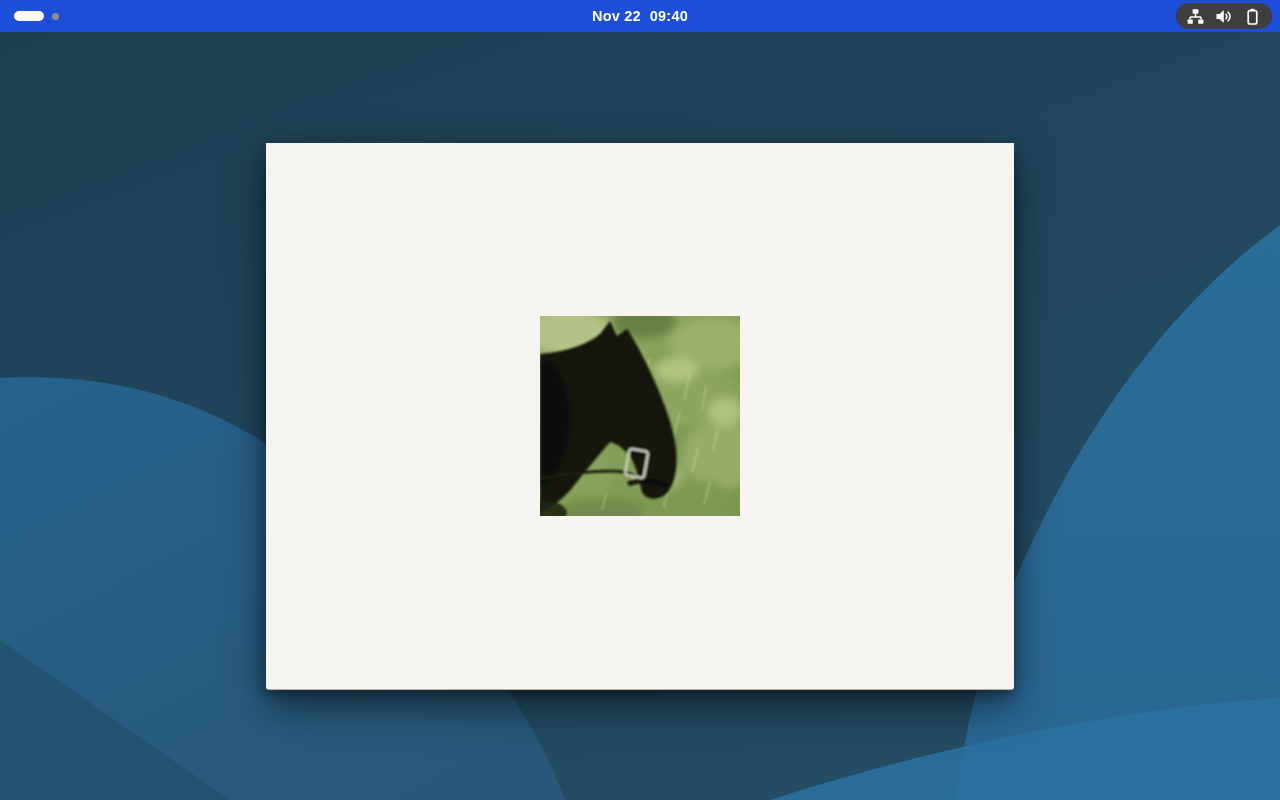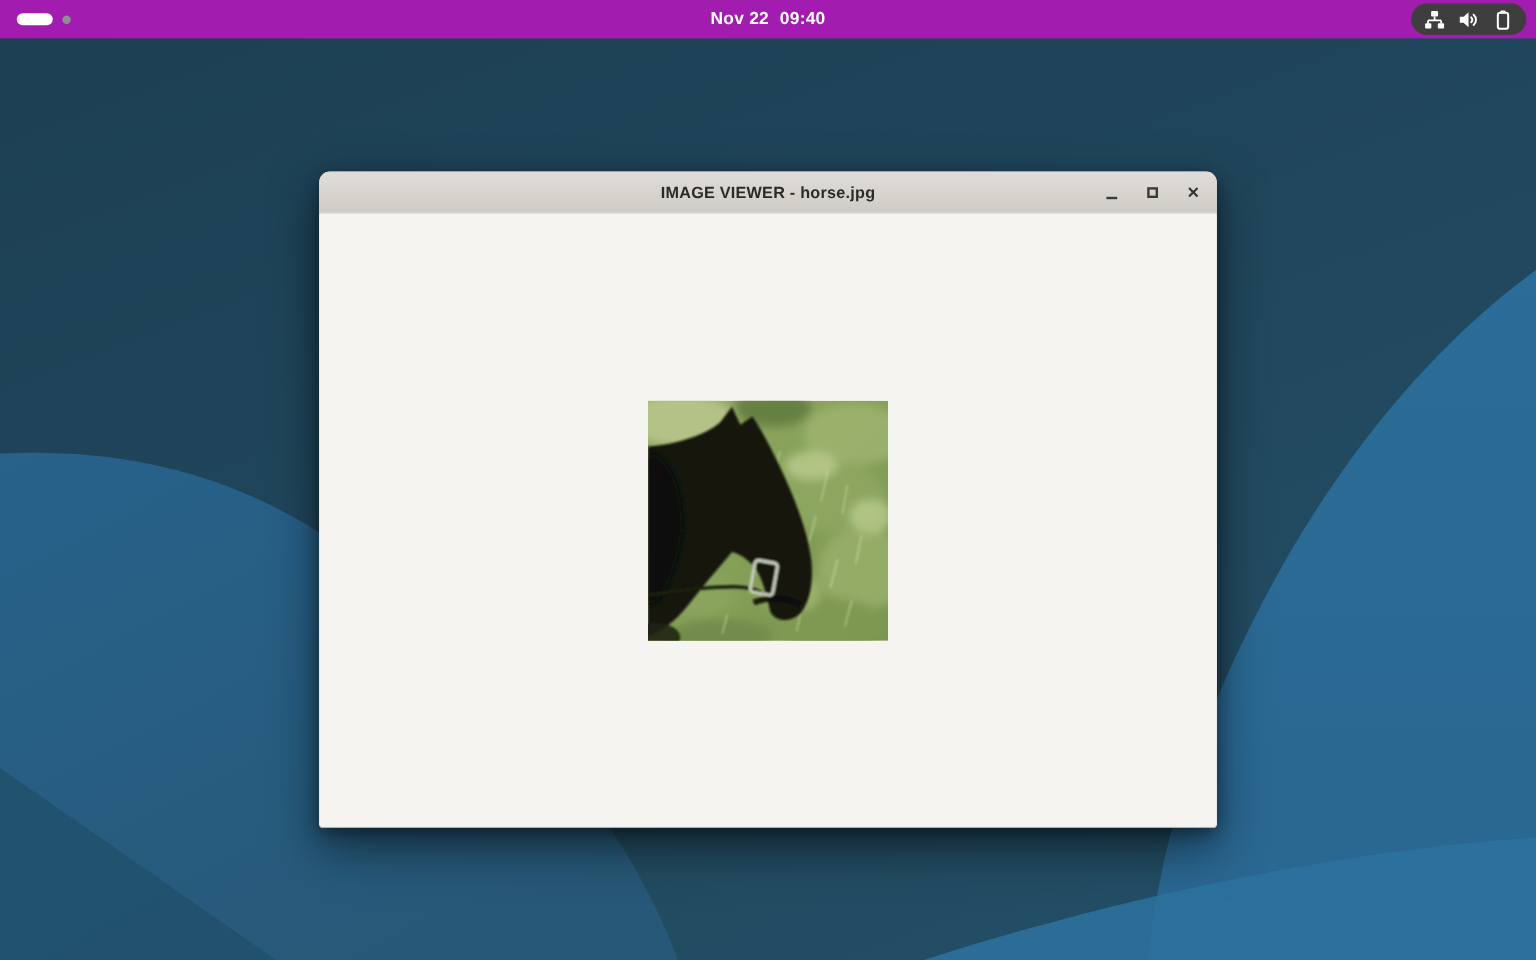--- a/index.html
+++ b/index.html
@@ -4,21 +4,21 @@
 <style>
   * { margin: 0; padding: 0; box-sizing: border-box; }
   html, body { width: 1280px; height: 800px; overflow: hidden; background: #1f4254;
     font-family: "Liberation Sans", sans-serif; }
 
   
   .wallpaper { position: absolute; left: 0; top: 0; width: 1280px; height: 800px; }
 
   
   .topbar { position: absolute; left: 0; top: 0; width: 1280px; height: 32px;
-    background: #a21caf; z-index: 50; display: flex; align-items: center; }
+    background: #1d4ed8; z-index: 50; display: flex; align-items: center; }
   .ws-cluster { position: absolute; left: 14px; top: 0; height: 32px;
     display: flex; align-items: center; gap: 8px; }
   .ws-pill { width: 30px; height: 10px; border-radius: 5px; background: #ffffff; }
   .ws-dot { width: 7px; height: 7px; border-radius: 50%; background: #8f8f8f; }
   .clock { position: absolute; left: 0; right: 0; top: 0; height: 32px;
     display: flex; align-items: center; justify-content: center; gap: 9px;
     color: #ffffff; font-size: 14.5px; font-weight: bold; letter-spacing: 0.2px; }
   .status-pill { position: absolute; right: 8px; top: 3px; height: 26px;
     background: #3e3e3e; border-radius: 13px; display: flex; align-items: center;
     gap: 11px; padding: 0 11px; }
@@ -100,34 +100,20 @@
     <span>
       <svg width="17" height="17" viewBox="0 0 17 17">
         <rect x="6.3" y="0.8" width="4.4" height="2.4" rx="1" fill="#fff"></rect>
         <rect x="4.2" y="2.6" width="8.6" height="13.4" rx="2" fill="none" stroke="#fff" stroke-width="1.7"></rect>
       </svg>
     </span>
   </div>
 </div>
 
 <div class="window">
-  <div class="titlebar">
-    <span class="title-text">IMAGE VIEWER - horse.jpg</span>
-    <div class="win-controls">
-      <div class="win-btn">
-        <span class="glyph-min"></span>
-      </div>
-      <div class="win-btn">
-        <span class="glyph-max"></span>
-      </div>
-      <div class="win-btn">
-        <span class="glyph-close">✕</span>
-      </div>
-    </div>
-  </div>
 
   <div class="content">
 
     <svg class="photo" viewBox="0 0 200 200" width="200" height="200" role="img">
       <defs>
         <linearGradient id="grass" x1="0" y1="0" x2="1" y2="1">
           <stop offset="0" stop-color="#94aa66"></stop>
           <stop offset="0.5" stop-color="#85a058"></stop>
           <stop offset="1" stop-color="#79944e"></stop>
         </linearGradient>

